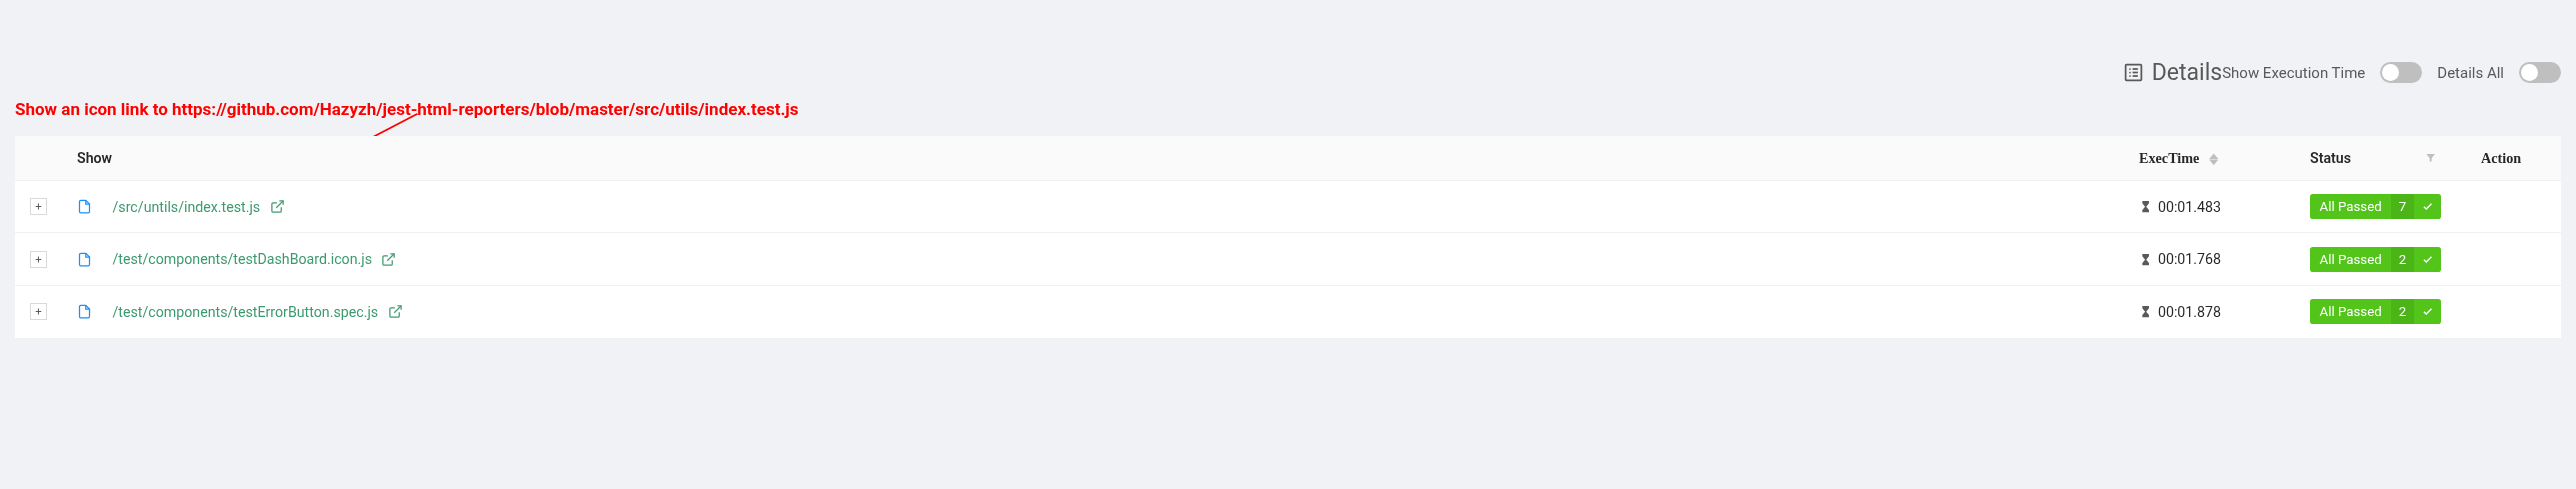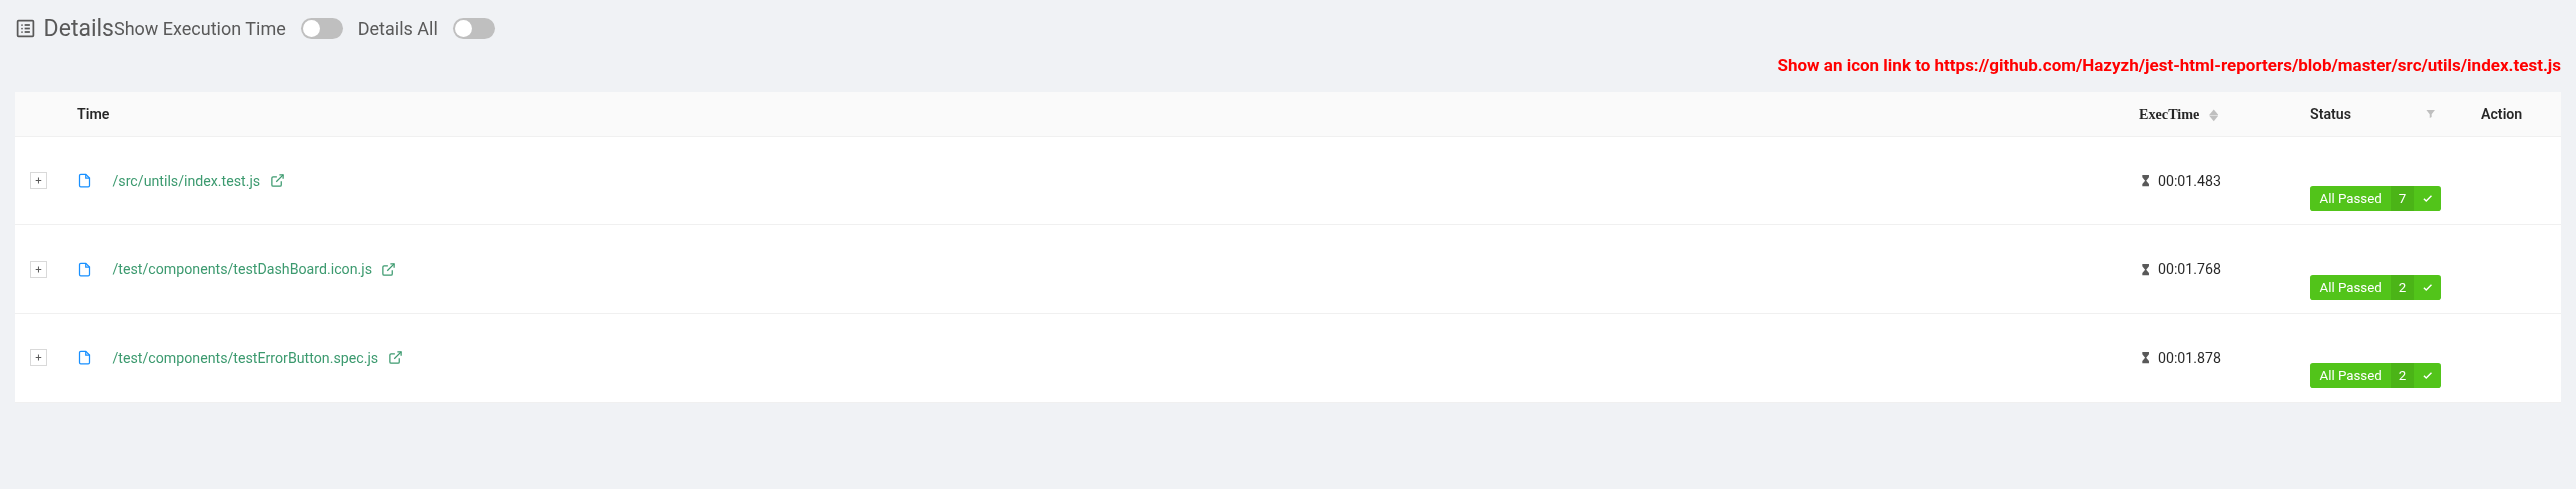--- a/index.html
+++ b/index.html
@@ -11,23 +11,24 @@
       font-family: -apple-system, BlinkMacSystemFont, "Segoe UI", Roboto, Helvetica, Arial, sans-serif;
       background: #f0f2f5;
       color: rgba(0,0,0,0.85);
       font-size: 13.3px;
     }
     .container {
       padding: 15px;
     }
     .header {
       display: flex;
-      justify-content: flex-start;
+      justify-content: flex-end;
       align-items: center;
       margin-bottom: 7.6px;
+      margin-top: 44px;
     }
     .title-wrap {
       display: flex;
       align-items: center;
       gap: 7.6px;
     }
     .title-icon {
       width: 21px;
       height: 21px;
       color: #595959;
@@ -35,21 +36,21 @@
     .title {
       font-size: 23px;
       font-weight: 400;
       color: #595959;
     }
     .controls {
       display: flex;
       align-items: center;
       gap: 15px;
       color: #595959;
-      font-size: 18px;
+      font-size: 15px;
     }
     .toggle {
       position: relative;
       width: 42px;
       height: 21px;
       background: #bfbfbf;
       border-radius: 10.4px;
       cursor: pointer;
       flex-shrink: 0;
     }
@@ -57,21 +58,21 @@
       content: "";
       position: absolute;
       left: 1.9px;
       top: 1.9px;
       width: 17px;
       height: 17px;
       background: #fff;
       border-radius: 50%;
     }
     .annotation {
-      text-align: right;
+      text-align: left;
       color: #ff0000;
       font-weight: 700;
       font-size: 17px;
       padding: 5.7px 0 0 0;
       position: relative;
     }
     .arrow-svg {
       position: absolute;
       left: 294px;
       top: 109px;
@@ -156,21 +157,20 @@
     }
     .status-badge {
       display: inline-flex;
       align-items: center;
       background: #52c41a;
       color: #fff;
       border-radius: 2.8px;
       font-size: 13.3px;
       overflow: hidden;
       height: 25px;
-      margin-top: 36px;
     }
     .status-badge-text {
       padding: 0 9.5px;
     }
     .status-badge-count {
       padding: 0 7.6px;
       background: rgba(0,0,0,0.08);
       height: 100%;
       display: flex;
       align-items: center;
@@ -199,21 +199,21 @@
       color: #bfbfbf;
     }
     .filter-icon {
       width: 11.4px;
       height: 11.4px;
       color: #bfbfbf;
       margin-right: 15px;
     }
     .col-exectime { width: 171px; font-family: Liberation Serif, serif; }
     .col-status { width: 171px; text-align: right; }
-    .col-action { width: 95px; }
+    .col-action { width: 95px; font-family: Liberation Serif, serif; }
     .status-header {
       display: flex;
       justify-content: space-between;
       align-items: center;
     }
   </style>
 </head>
 <body>
 
 <div class="container">
@@ -247,21 +247,21 @@
       </marker>
     </defs>
     <line x1="130" y1="5" x2="15" y2="65" stroke="#ff0000" stroke-width="2" marker-end="url(#arrowhead)"></line>
   </svg>
 
   <div class="table-wrap">
     <table>
       <thead>
         <tr>
           <th class="expand-cell"></th>
-          <th>Time</th>
+          <th>Show</th>
           <th class="col-exectime">
             <span>ExecTime</span>
             <span class="sort-icons">
               <svg viewBox="0 0 10 6">
                   <polygon points="5,0 10,6 0,6" fill="currentColor"></polygon>
                 </svg>
               <svg viewBox="0 0 10 6">
                   <polygon points="0,0 10,0 5,6" fill="currentColor"></polygon>
                 </svg>
             </span>

